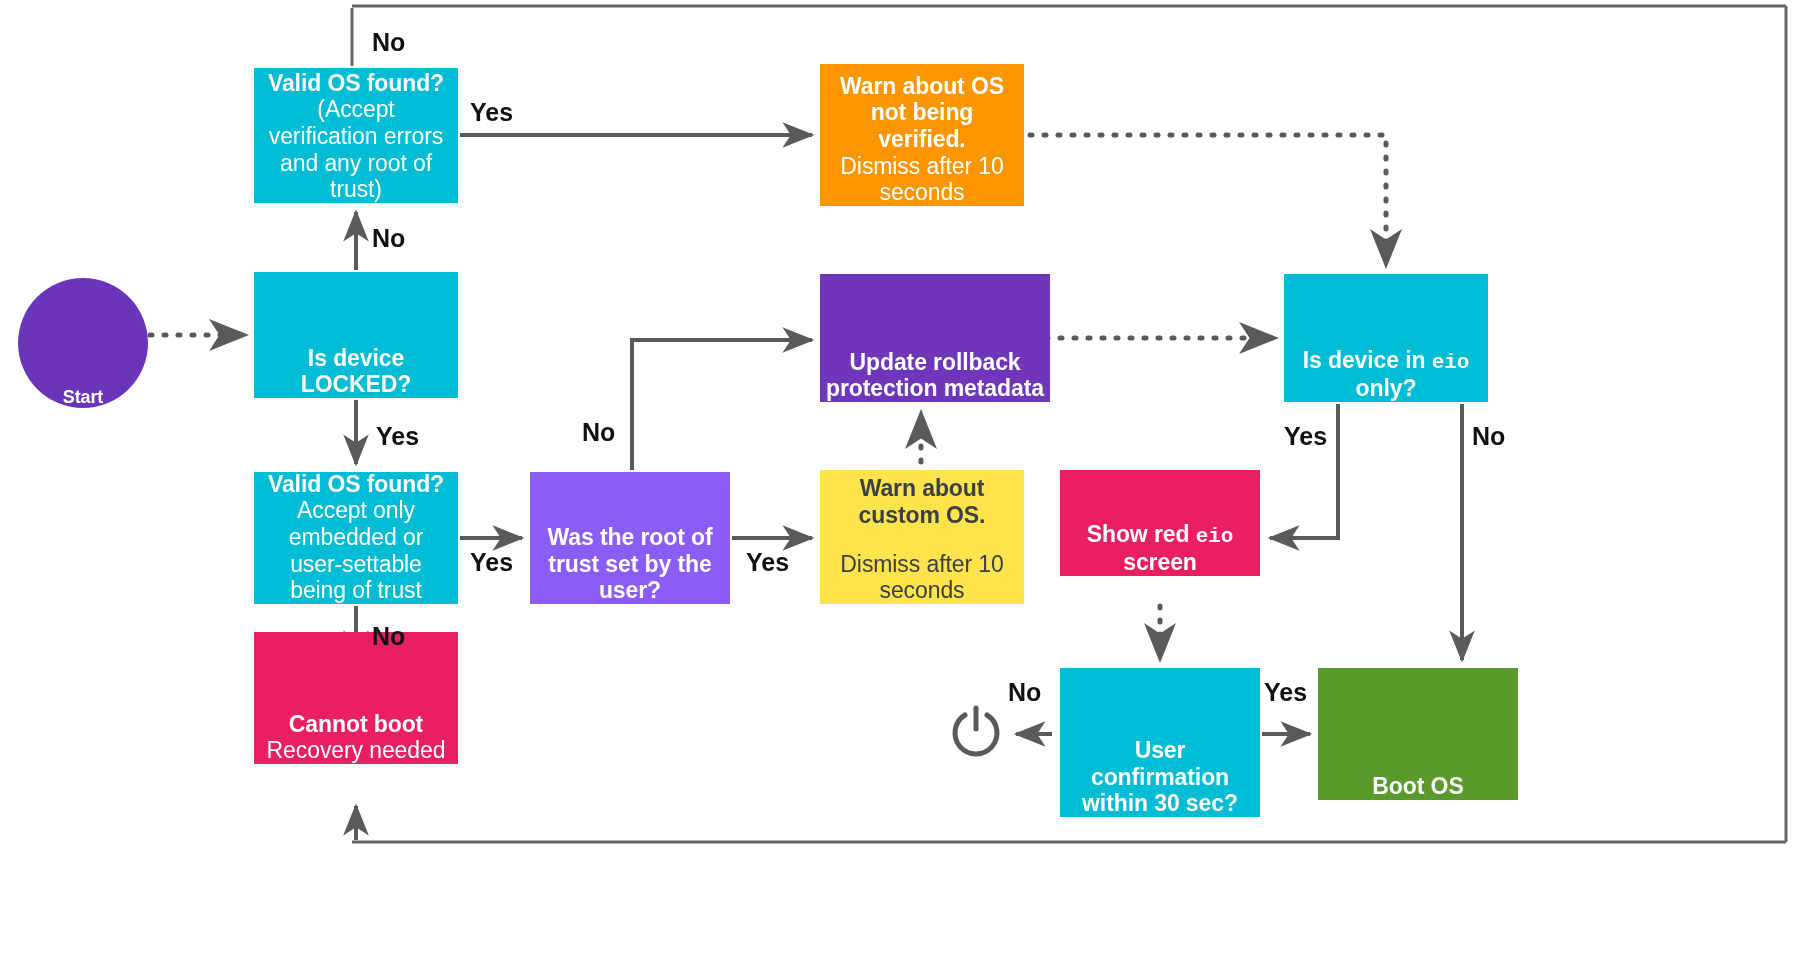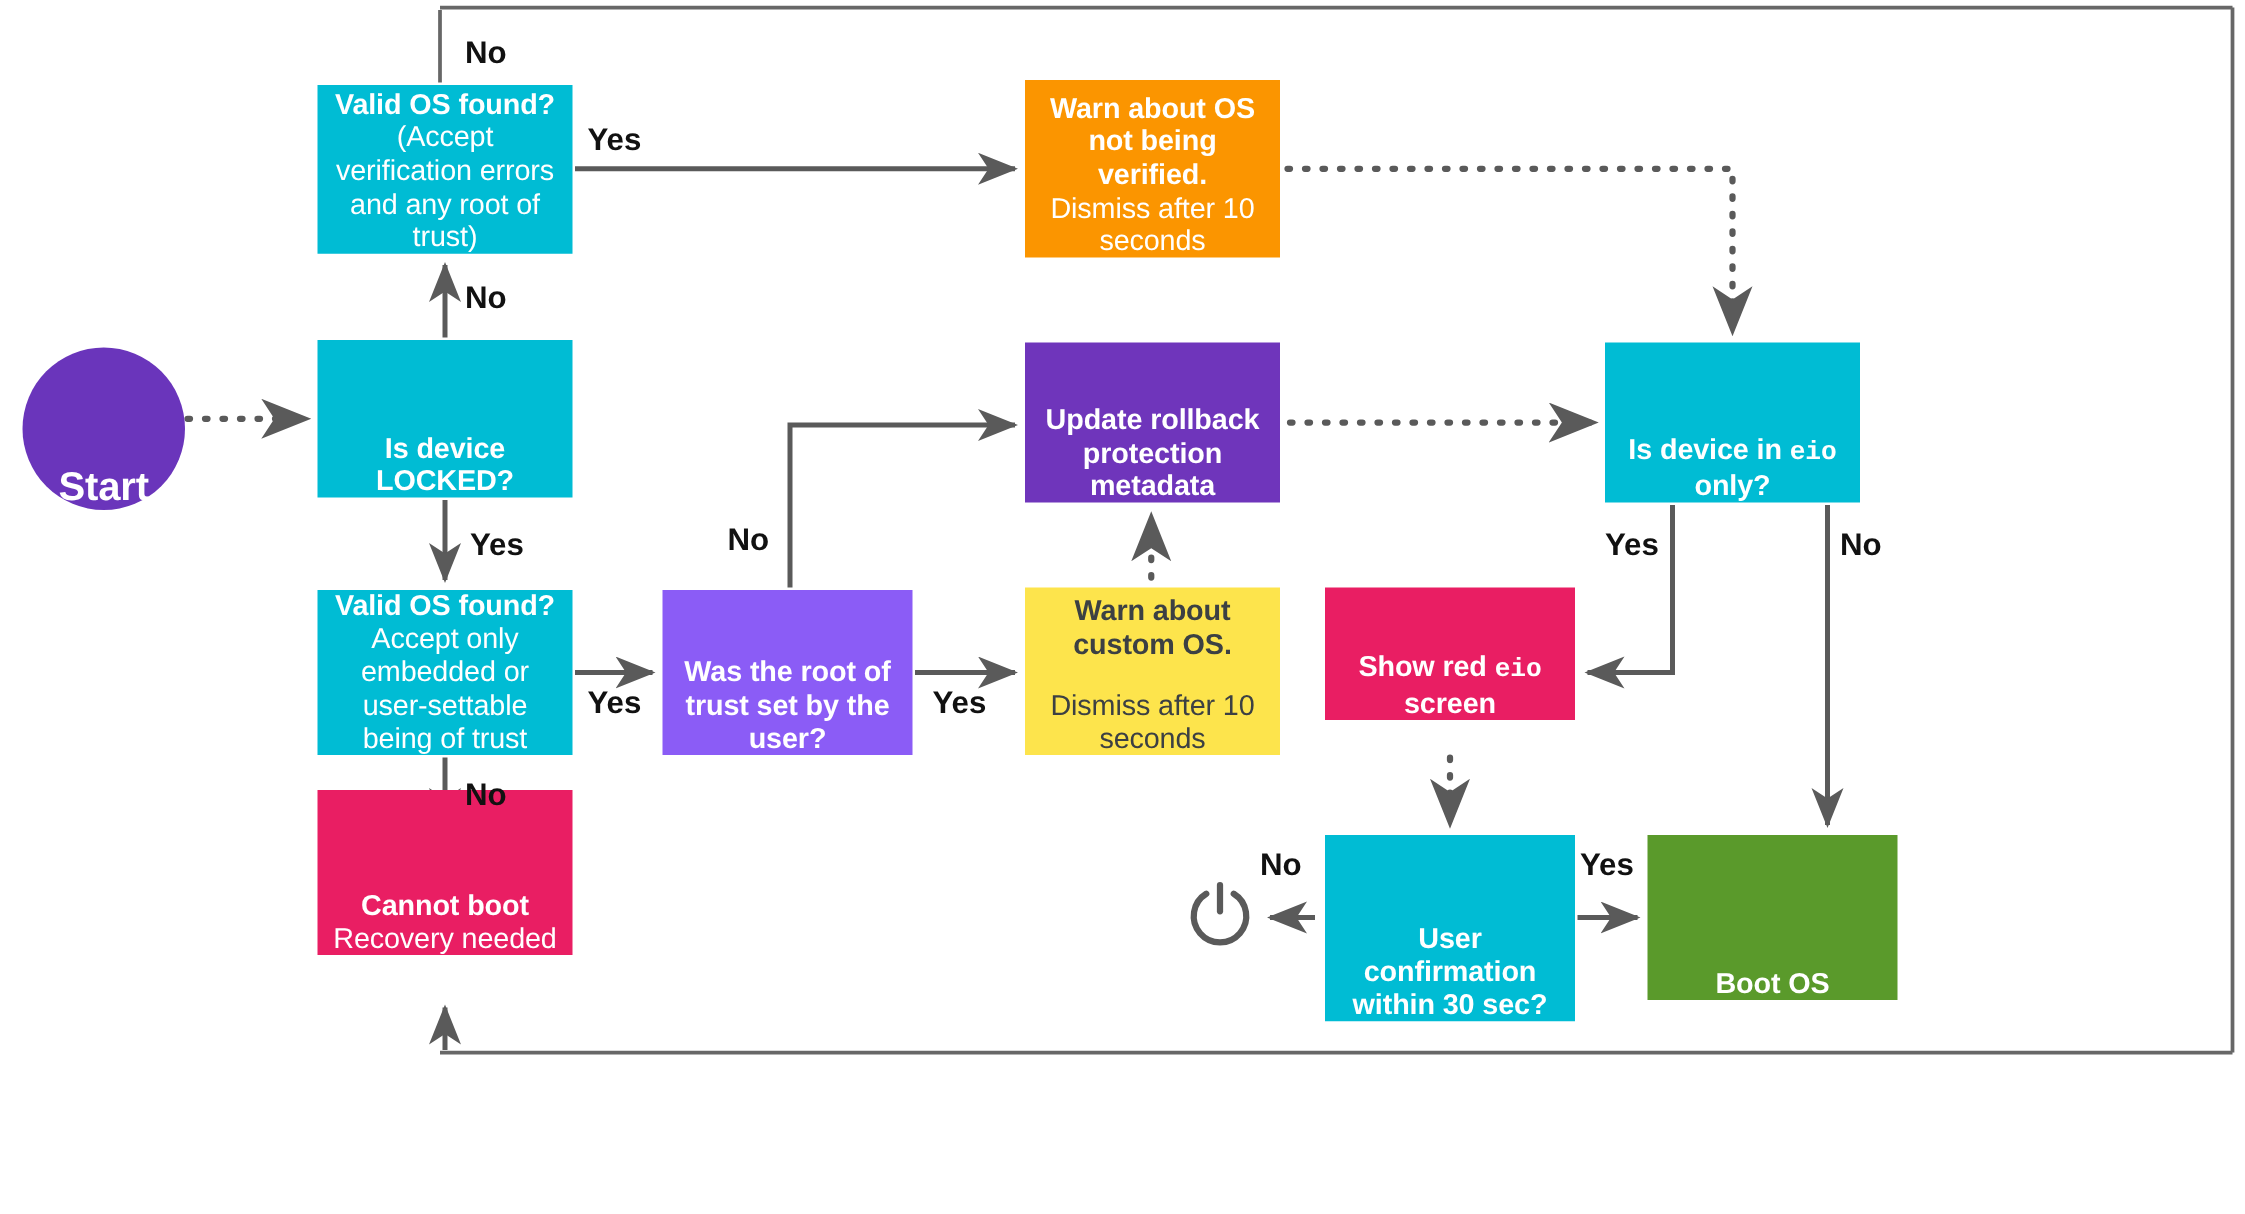--- a/index.html
+++ b/index.html
@@ -47,21 +47,21 @@
     font-size: 23px;
     letter-spacing: -0.1px;
   }
   .mono {
     font-family: "Liberation Mono", "DejaVu Sans Mono", monospace;
     font-size: 21px;
   }
   .node.start {
     border-radius: 50%;
   }
-  .node.start .ttl { font-size: 32px; }
+  .node.start .ttl { font-size: 18px; }
   .edge-label {
     position: absolute;
     font-weight: bold;
     font-size: 25px;
     color: #111111;
     white-space: nowrap;
   }
   .power-icon {
     position: absolute;
     width: 56px;
@@ -178,21 +178,21 @@
   <div class="node" style="left:820px; top:64px; width:204px; height:142px; background:#fb9500; color:#ffffff;">
     <span class="ttl">Warn about OS not being verified.</span>
     <span class="sub">Dismiss after 10 seconds</span>
   </div>
 
   <div class="node" style="left:820px; top:470px; width:204px; height:134px; background:#fde44c; color:#3c4043;gap:22px;">
     <span class="ttl">Warn about custom OS.</span>
     <span class="sub">Dismiss after 10 seconds</span>
   </div>
 
-  <div class="node" style="left:820px; top:274px; width:204px; height:128px; background:#6f35bb; color:#ffffff;">
+  <div class="node" style="left:820px; top:274px; width:230px; height:128px; background:#6f35bb; color:#ffffff;">
     <span class="ttl">Update rollback protection metadata</span>
   </div>
 
   <div class="node" style="left:1284px; top:274px; width:204px; height:128px; background:#00bcd4; color:#ffffff;">
     <span class="ttl"><span>Is device in </span><span class="mono">eio</span><span> only?</span></span>
   </div>
 
   <div class="node" style="left:1060px; top:470px; width:200px; height:106px; background:#e91e63; color:#ffffff;">
     <span class="ttl"><span>Show red </span><span class="mono">eio</span><span> screen</span></span>
   </div>

